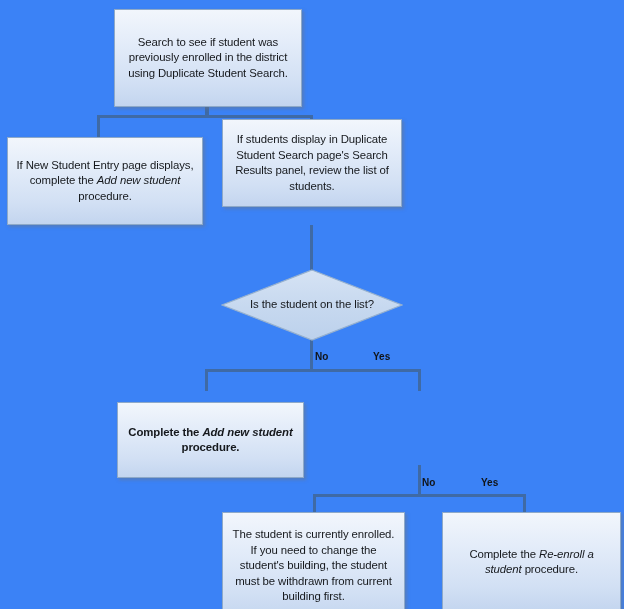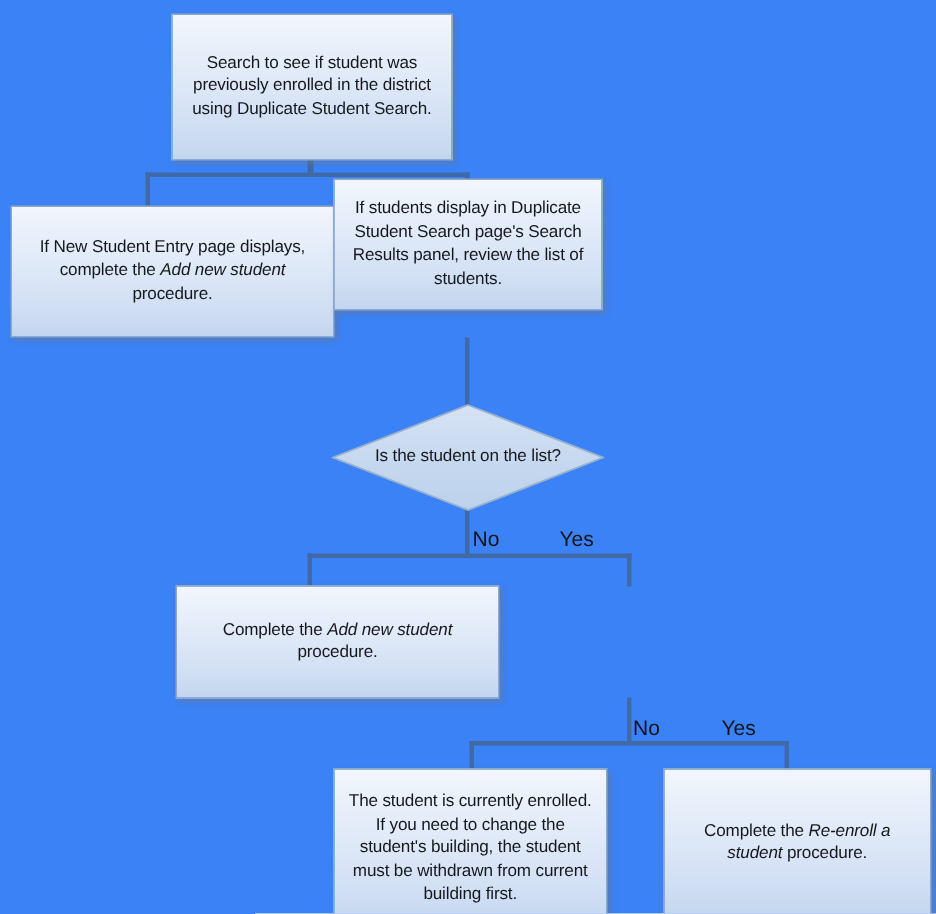--- a/index.html
+++ b/index.html
@@ -76,22 +76,22 @@
   }
   .conn-h {
     position: absolute;
     height: 3px;
     background: #3f6aa5;
   }
 
   
   .branch-label {
     position: absolute;
-    font-size: 14px;
-    font-weight: normal;
+    font-size: 10px;
+    font-weight: bold;
     color: #111417;
     white-space: nowrap;
     padding-left: 43px;
   }
 </style>
 </head>
 <body>
 
 <div id="canvas">
 
@@ -109,21 +109,21 @@
 
   <div class="conn-v" style="left:418px; top:465px; width:3px; height:31px;"></div>
   <div class="conn-h" style="left:313px; top:494px; width:213px;"></div>
   <div class="conn-v" style="left:313px; top:494px; width:3px; height:19px;"></div>
   <div class="conn-v" style="left:523px; top:494px; width:3px; height:19px;"></div>
 
   <div class="node-box" style="left:114px; top:9px; width:188px; height:98px;">
     <div class="txt"><span>Search to see if student was previously enrolled in the district using Duplicate Student Search.</span></div>
   </div>
 
-  <div class="node-box" style="left:7px; top:137px; width:216px; height:88px;">
+  <div class="node-box" style="left:7px; top:137px; width:196px; height:88px;">
     <div class="txt"><span>If New Student Entry page displays, complete the </span><i>Add new student</i><span> procedure.</span></div>
   </div>
 
   <div class="node-box" style="left:222px; top:119px; width:180px; height:88px;">
     <div class="txt"><span>If students display in Duplicate Student Search page's Search Results panel, review the list of students.</span></div>
   </div>
 
   <div class="node-diamond" style="left:221px; top:269px; width:182px; height:72px;">
     <svg width="182" height="72" viewBox="0 0 182 72">
       <defs>
@@ -134,21 +134,21 @@
         </linearGradient>
       </defs>
       <polygon points="91,1 181,36 91,71 1,36" fill="url(#dg1)" stroke="#97b1ce" stroke-width="1.2"></polygon>
     </svg>
     <div class="dlabel">Is the student on the list?</div>
   </div>
 
   <div class="branch-label" style="left:272px; top:351px;">No</div>
   <div class="branch-label" style="left:330px; top:351px;">Yes</div>
 
-  <div class="node-box" style="left:117px; top:390px; width:216px; height:76px;">
+  <div class="node-box" style="left:117px; top:402px; width:187px; height:76px;font-weight:bold;">
     <div class="txt"><span>Complete the </span><i>Add new student</i><span> procedure.</span></div>
   </div>
 
 
   <div class="branch-label" style="left:379px; top:477px;">No</div>
   <div class="branch-label" style="left:438px; top:477px;">Yes</div>
 
   <div class="node-box" style="left:222px; top:512px; width:183px; height:108px;">
     <div class="txt"><span>The student is currently enrolled. If you need to change the student's building, the student must be withdrawn from current building first.</span></div>
   </div>

